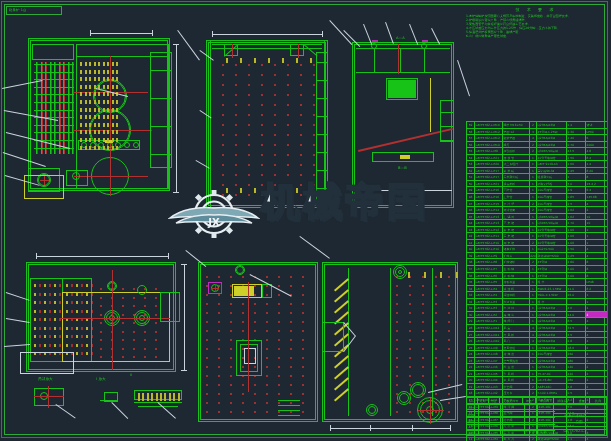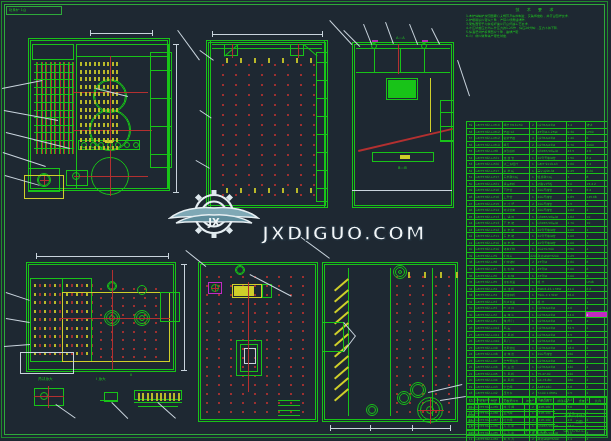--- a/index.html
+++ b/index.html
@@ -1486,16 +1486,16 @@
           <rect x="64" y="29.5" width="6" height="5"></rect>
         <rect x="28" y="13" width="5" height="5" transform="rotate(-45 30.5 15.5)"></rect>
         <rect x="59" y="13" width="5" height="5" transform="rotate(45 61.5 15.5)"></rect>
         <rect x="28" y="46" width="5" height="5" transform="rotate(45 30.5 48.5)"></rect>
         <rect x="59" y="46" width="5" height="5" transform="rotate(-45 61.5 48.5)"></rect>
       </g>
       <path d="M46 26 C30 24, 12 28, 2 36 C16 34, 30 35, 46 34 C62 35, 76 34, 90 36 C80 28, 62 24, 46 26 Z" fill="#7fa8b5" stroke="#e6eef2" stroke-width="1.6"></path>
       <path d="M46 33 C33 32, 18 35, 8 41 C20 39, 33 40, 46 40 C59 40, 72 39, 84 41 C74 35, 59 32, 46 33 Z" fill="#5f8d9c" stroke="#e6eef2" stroke-width="1.4"></path>
       <text x="46" y="44" font-size="10" font-weight="bold" fill="#eef4f7" text-anchor="middle" font-family="DejaVu Sans, sans-serif">JX</text>
     </svg>
-    <div class="wm-en">JXDIGUO.COM</div>
+    <div class="wm-cn">机械帝国</div>
   </div>
 
 </div>
 
 </body></html>

